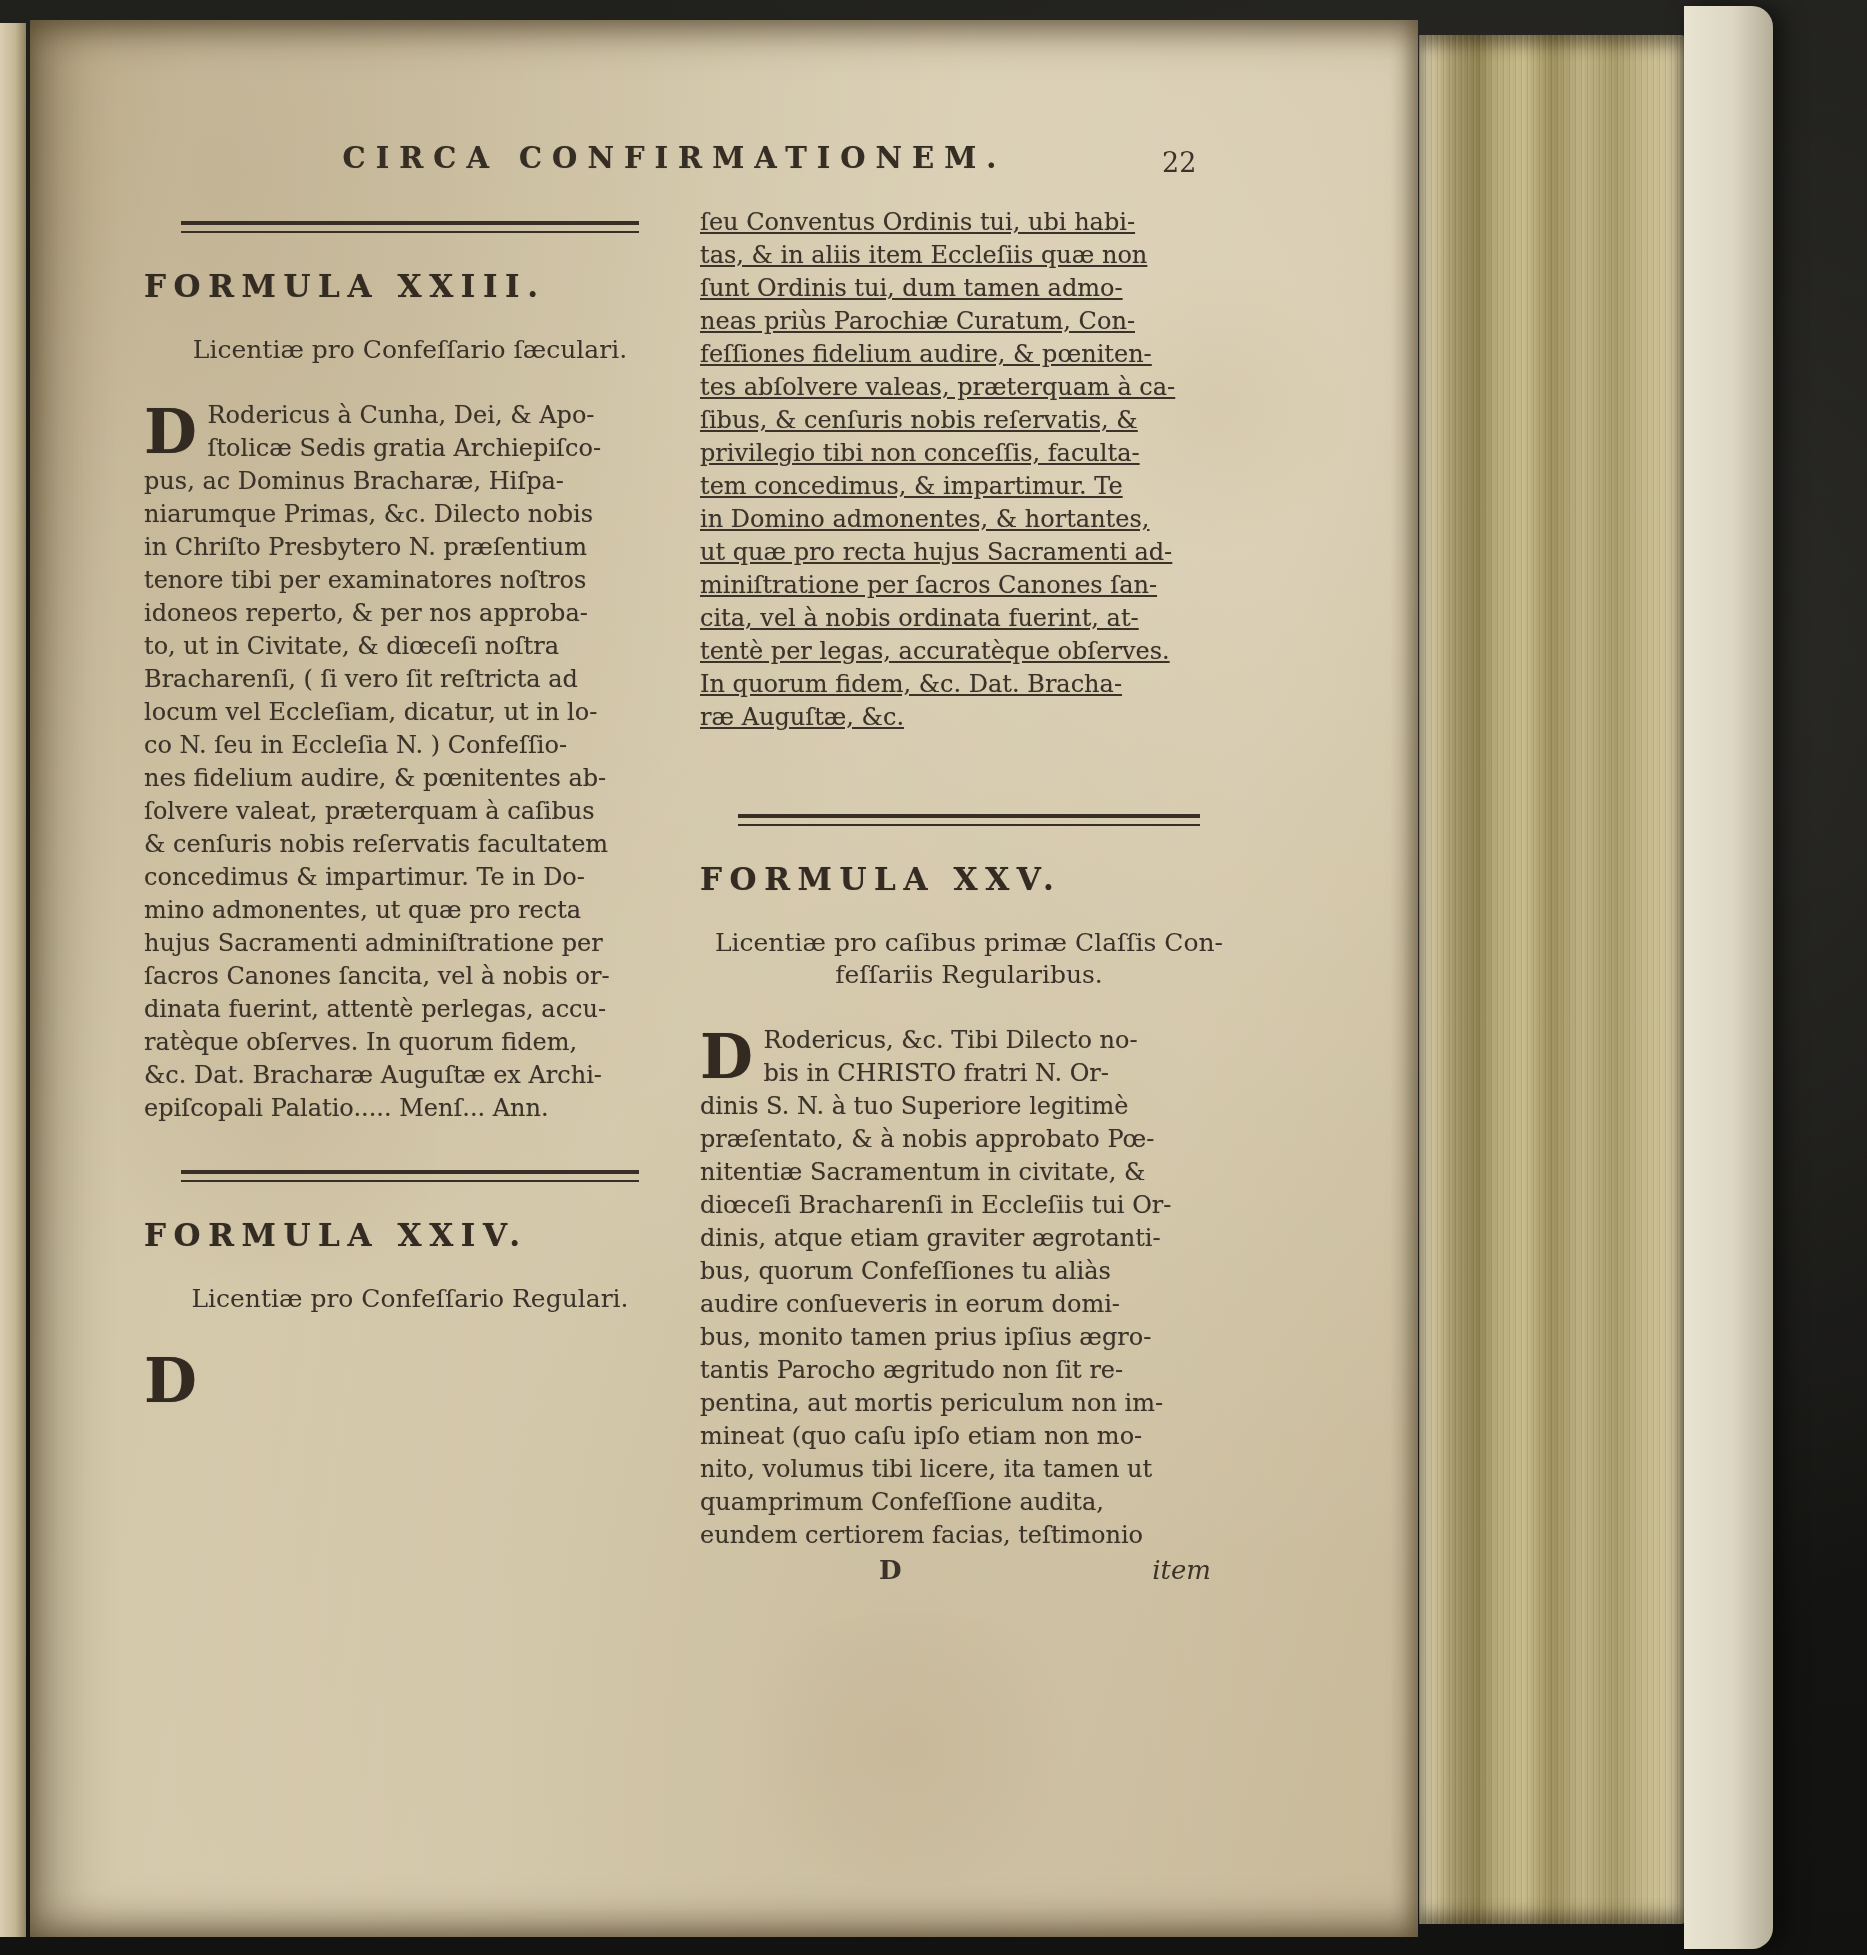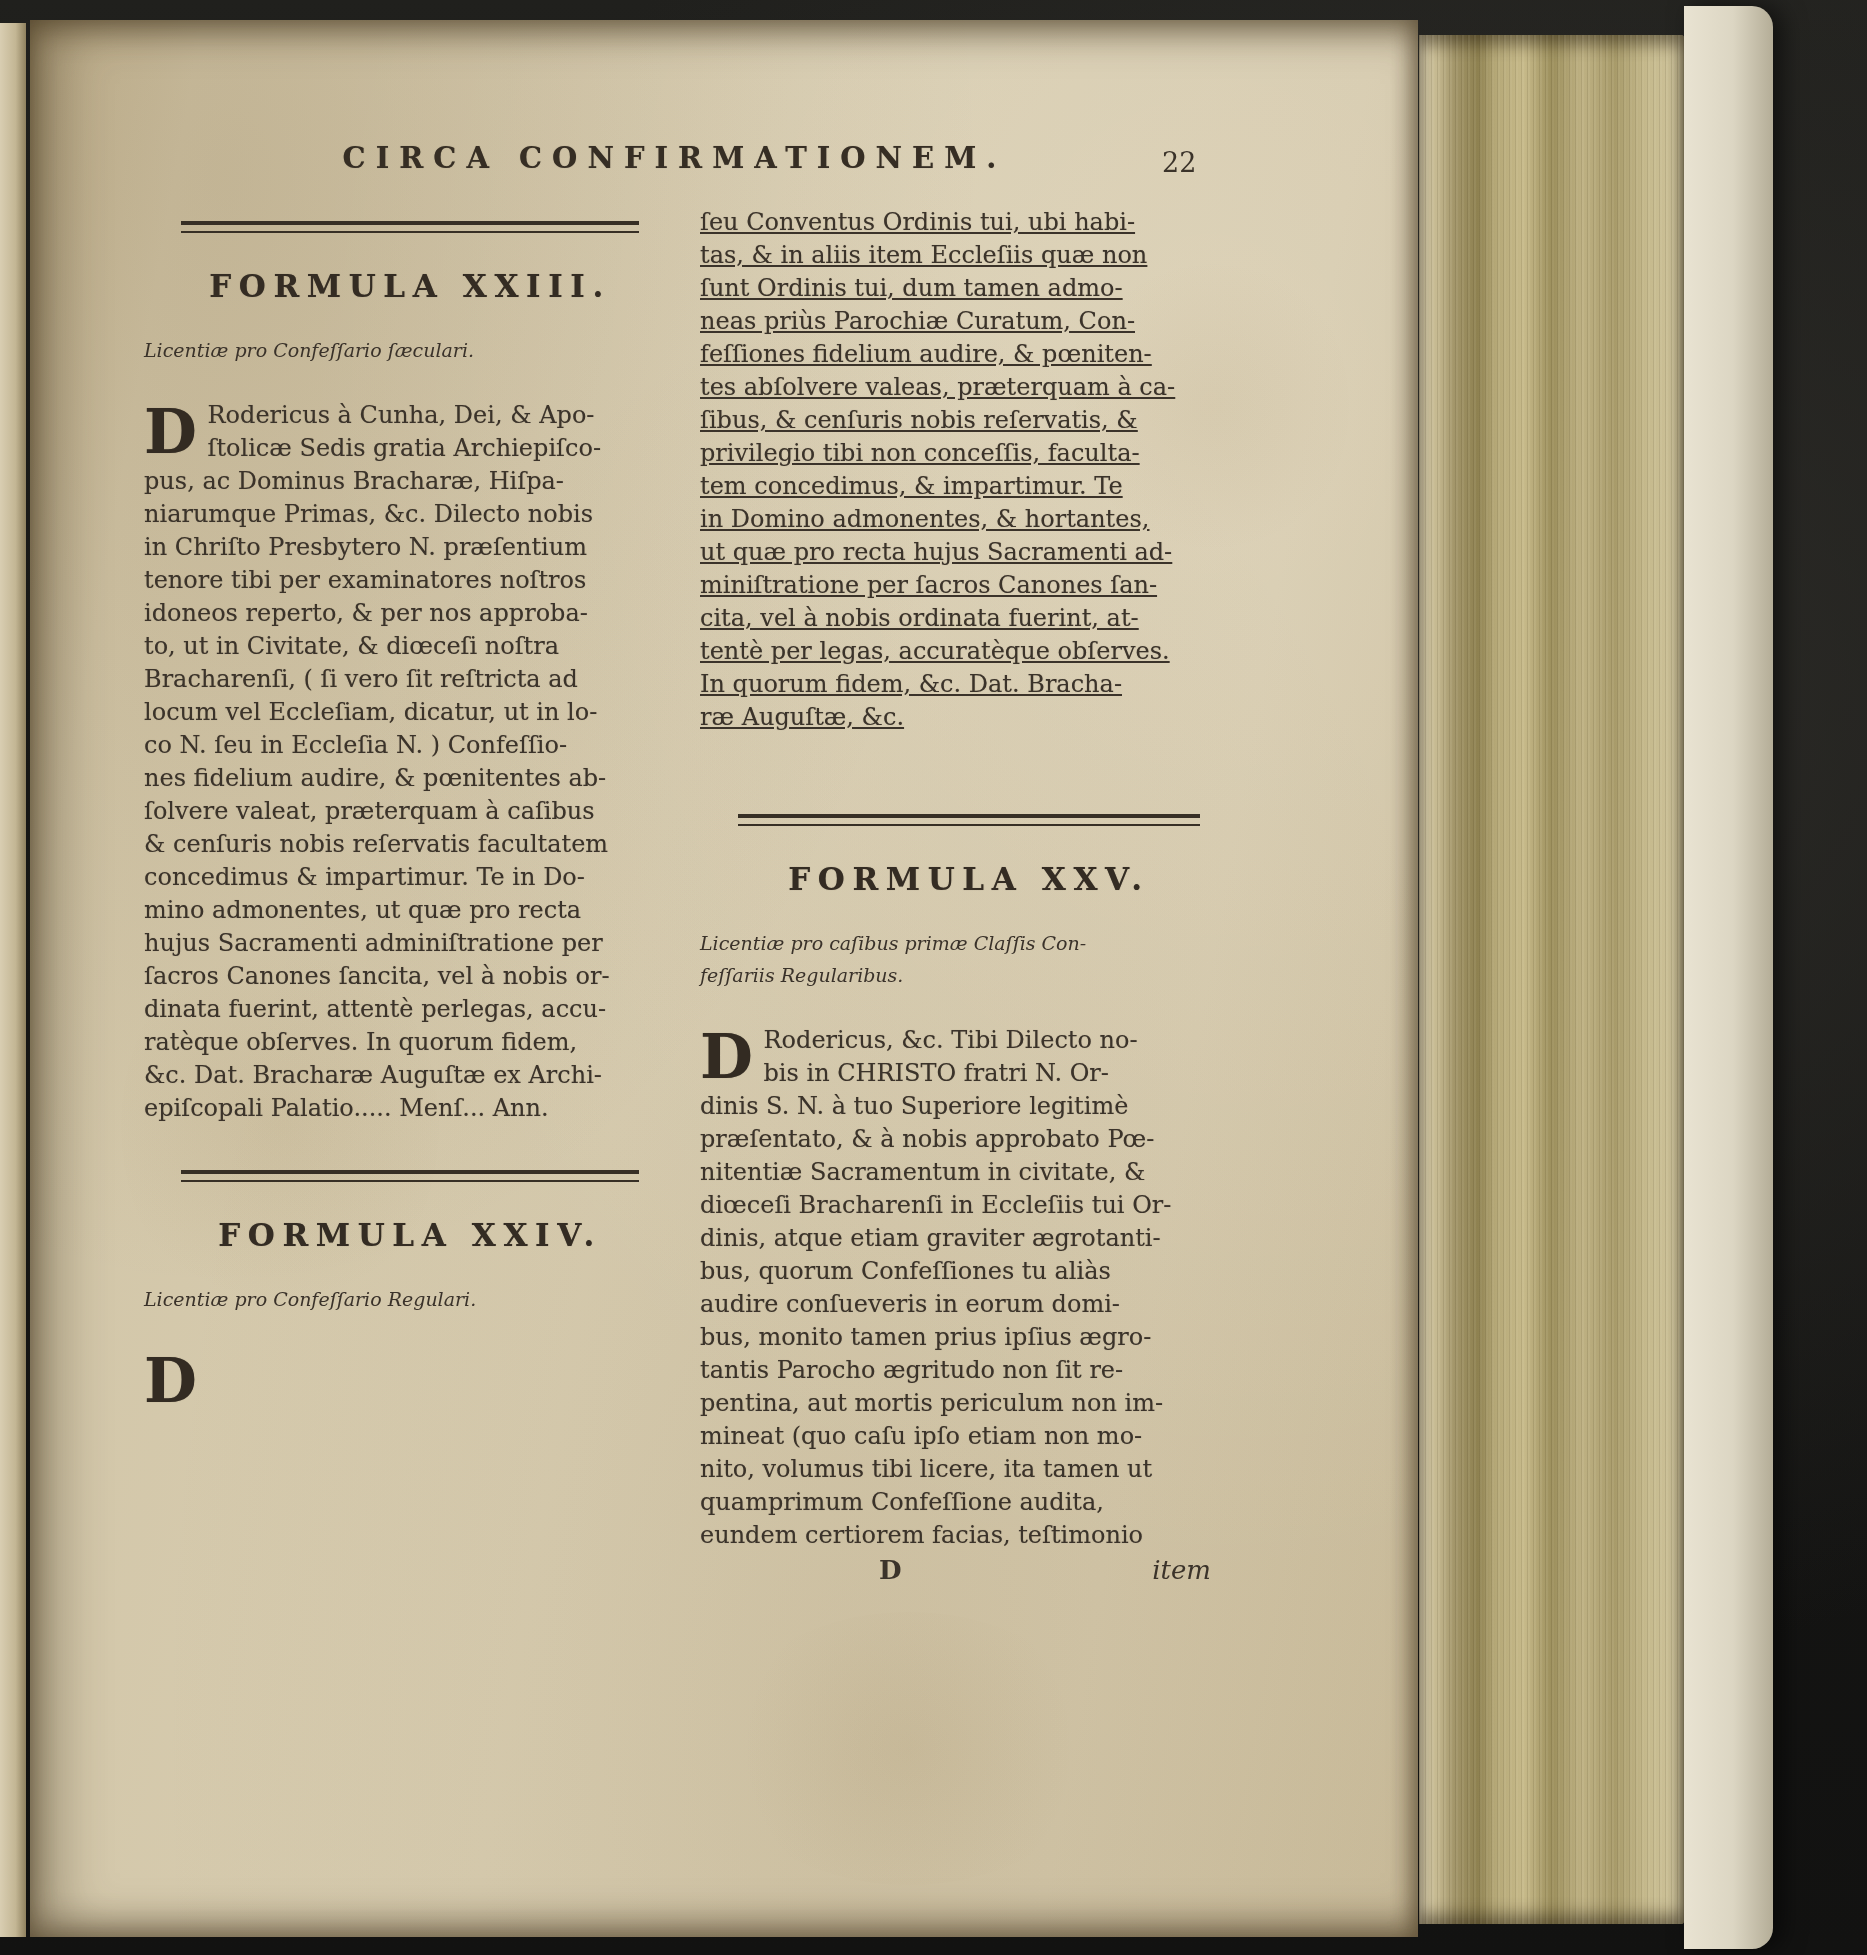--- a/index.html
+++ b/index.html
@@ -105,31 +105,29 @@
     width: 86%; margin: 21px auto 0 auto;
     height: 0; box-sizing: content-box;
     border-top: 4.5px solid #372f25;
     padding-top: 6px;
     border-bottom: 2.3px solid #372f25;
   }
   .col-right .rule { margin-top: 80px; }
 
   .formula-title {
     margin: 35px 0 0 0;
-    text-align: center;
     font-size: 31px; font-weight: bold;
     letter-spacing: 7.6px;
     color: #342c23;
     text-shadow: 0 0 0.8px rgba(52,44,35,0.45);
   }
   .formula-subtitle {
     margin: 30px 0 0 0;
-    text-align: left;
-    font-style: italic;
-    font-size: 19px; line-height: 32px;
+    text-align: center;
+    font-size: 25px; line-height: 32px;
     color: #3a322a;
     white-space: pre-line;
   }
 
   .body-para {
     margin-top: 33px;
     font-size: 24px;
     line-height: 33px;
     color: #3b332a;
     text-shadow: 0 0 0.8px rgba(59,51,42,0.35);

